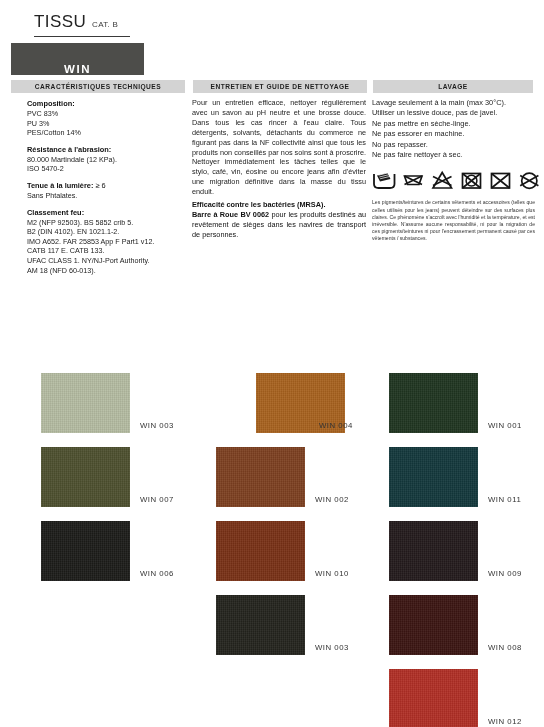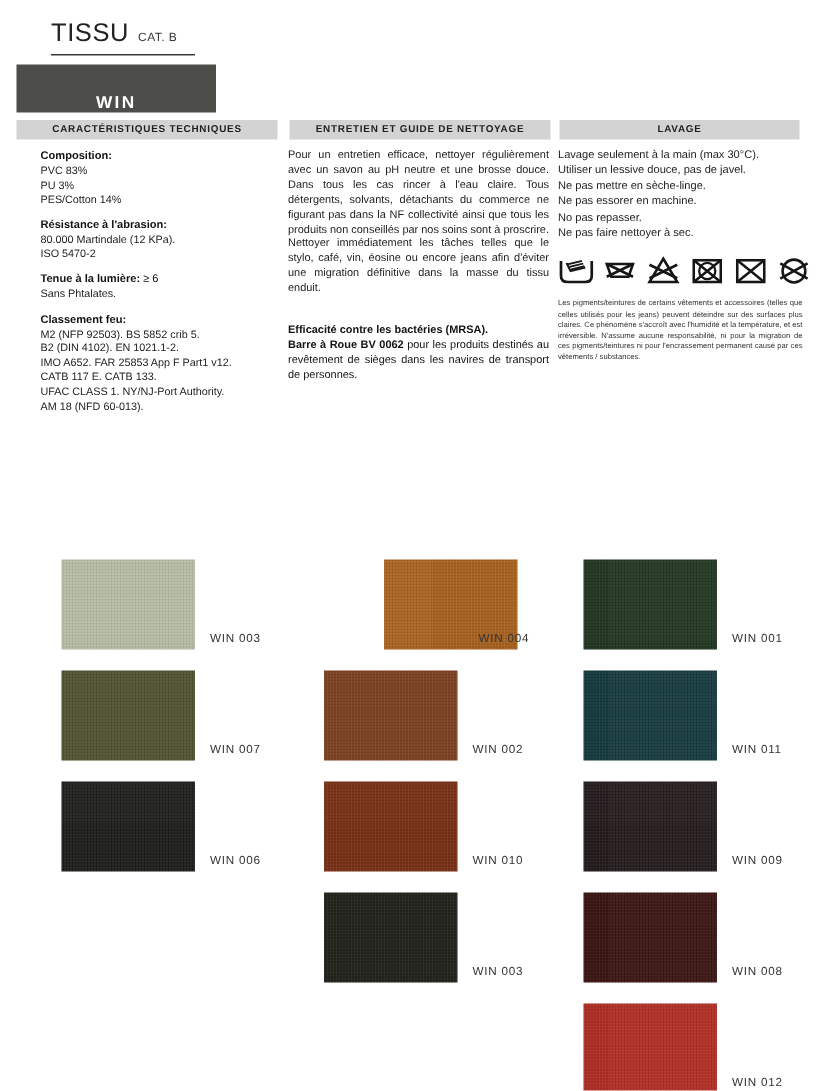--- a/index.html
+++ b/index.html
@@ -104,21 +104,21 @@
     line-height: 9.6px;
     color: #1d1d1d;
   }
 
   
   .care-para {
     font-size: 7.3px;
     line-height: 9.9px;
     text-align: justify;
     color: #1d1d1d;
-    margin-bottom: 18px;
+    margin-bottom: 3px;
   }
   .care-strong {
     font-size: 7.3px;
     line-height: 9.9px;
     text-align: justify;
     color: #121212;
   }
   .care-strong b { font-weight: bold; }
 
   

